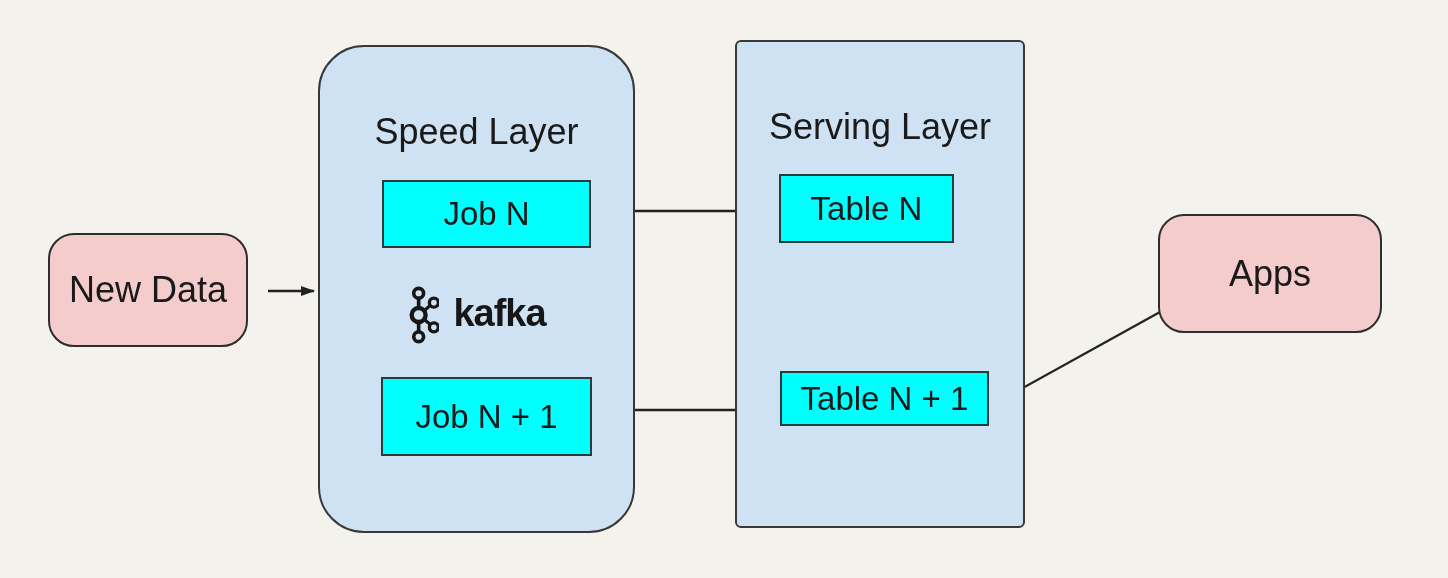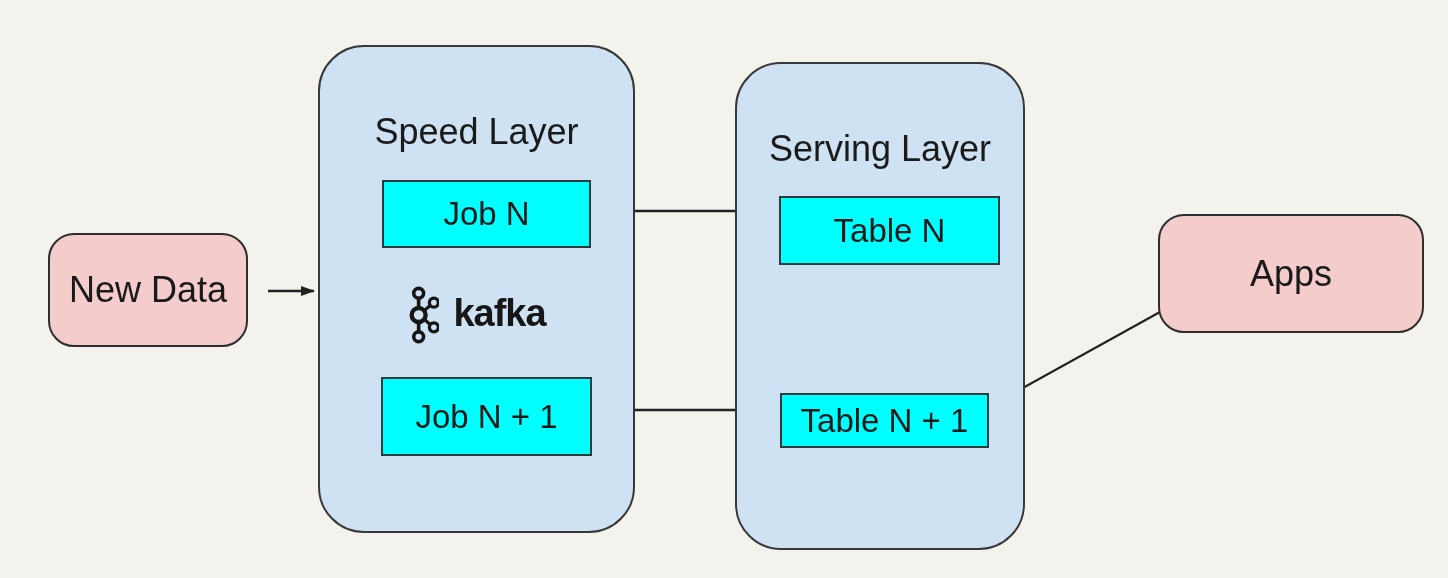--- a/index.html
+++ b/index.html
@@ -80,26 +80,26 @@
     font-size: 38px;
     font-weight: 700;
     letter-spacing: -1px;
     color: #161616;
     line-height: 1;
     padding-bottom: 4px;
   }
 
   
   #new-data   { left: 48px;   top: 233px; width: 200px; height: 114px; }
-  #apps       { left: 1158px; top: 214px; width: 266px; height: 119px; }
+  #apps       { left: 1158px; top: 214px; width: 224px; height: 119px; }
   #speed      { left: 318px;  top: 45px;  width: 317px; height: 488px; }
-  #serving    { left: 735px;  top: 62px;  width: 290px; height: 488px; }
+  #serving    { left: 735px;  top: 40px;  width: 290px; height: 488px; border-radius: 6px; }
   #job-n      { left: 62px;   top: 133px; width: 209px; height: 68px; }
   #job-n1     { left: 61px;   top: 330px; width: 211px; height: 79px; }
-  #table-n    { left: 42px;   top: 132px; width: 221px; height: 69px; }
+  #table-n    { left: 42px;   top: 132px; width: 175px; height: 69px; }
   #table-n1   { left: 43px;   top: 329px; width: 209px; height: 55px; }
 </style>
 </head>
 <body>
 
 <div class="canvas">
 
   <svg class="overlay" viewBox="0 0 1448 578" xmlns="http://www.w3.org/2000/svg">
     <defs>
       <marker id="arrow" markerUnits="userSpaceOnUse" markerWidth="15" markerHeight="12" refX="13" refY="5" orient="auto">

